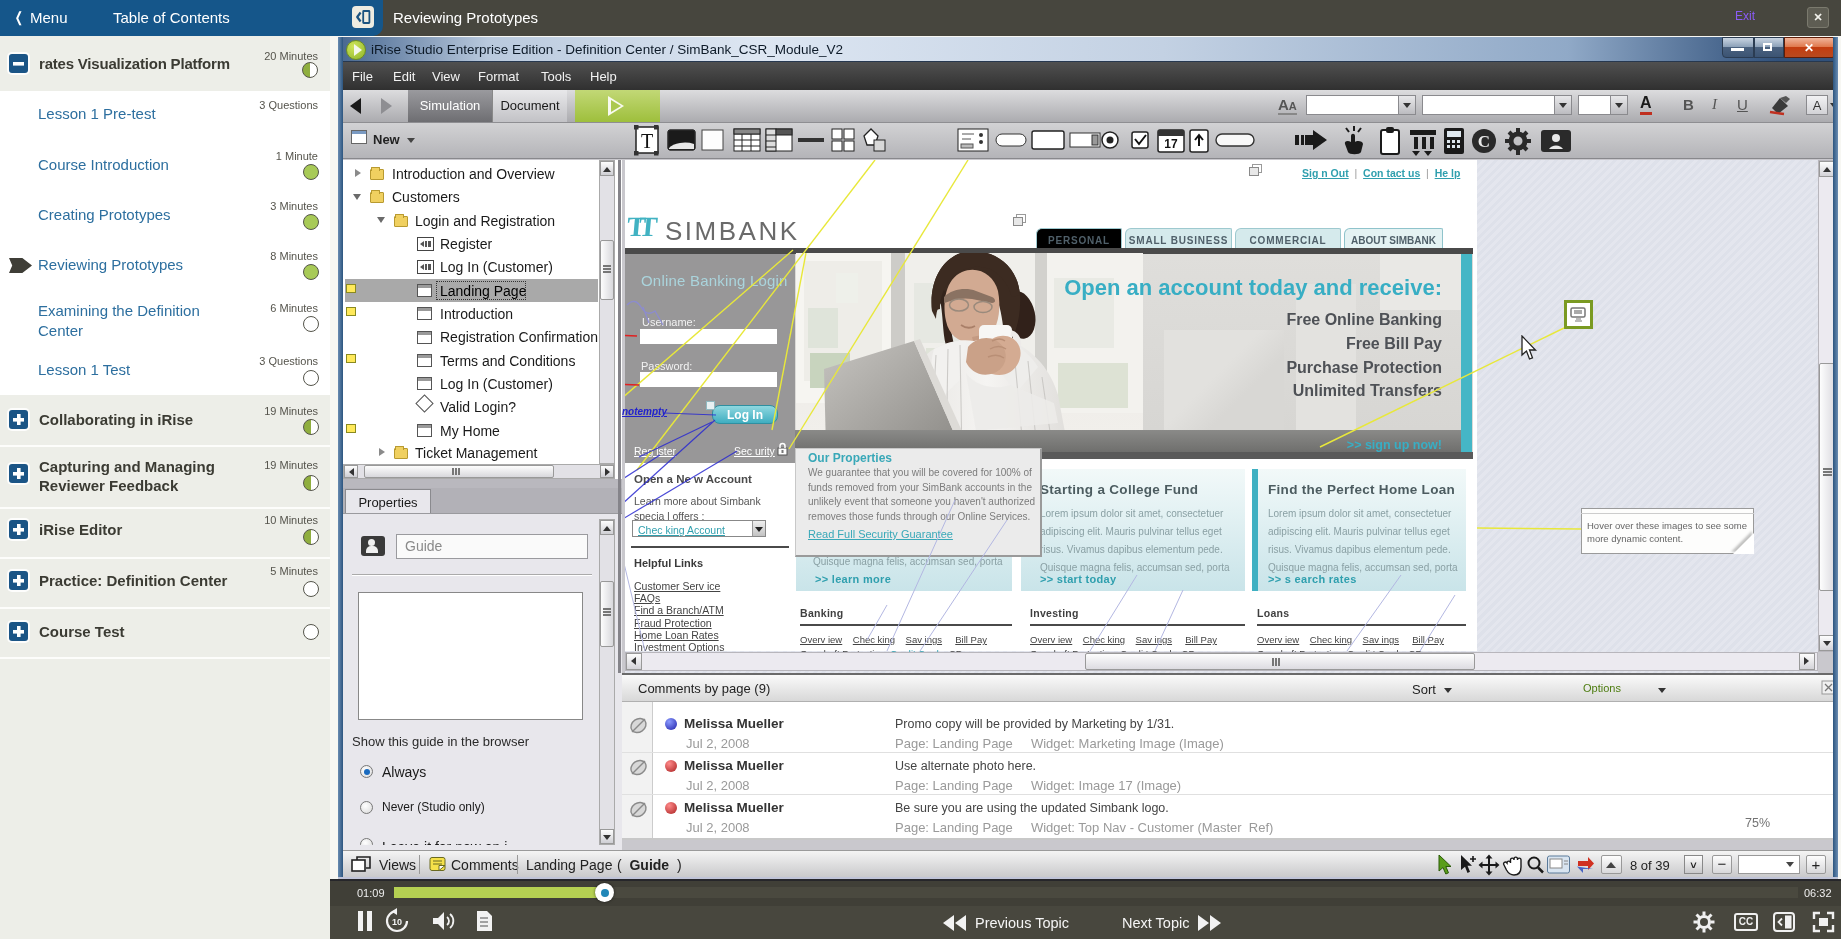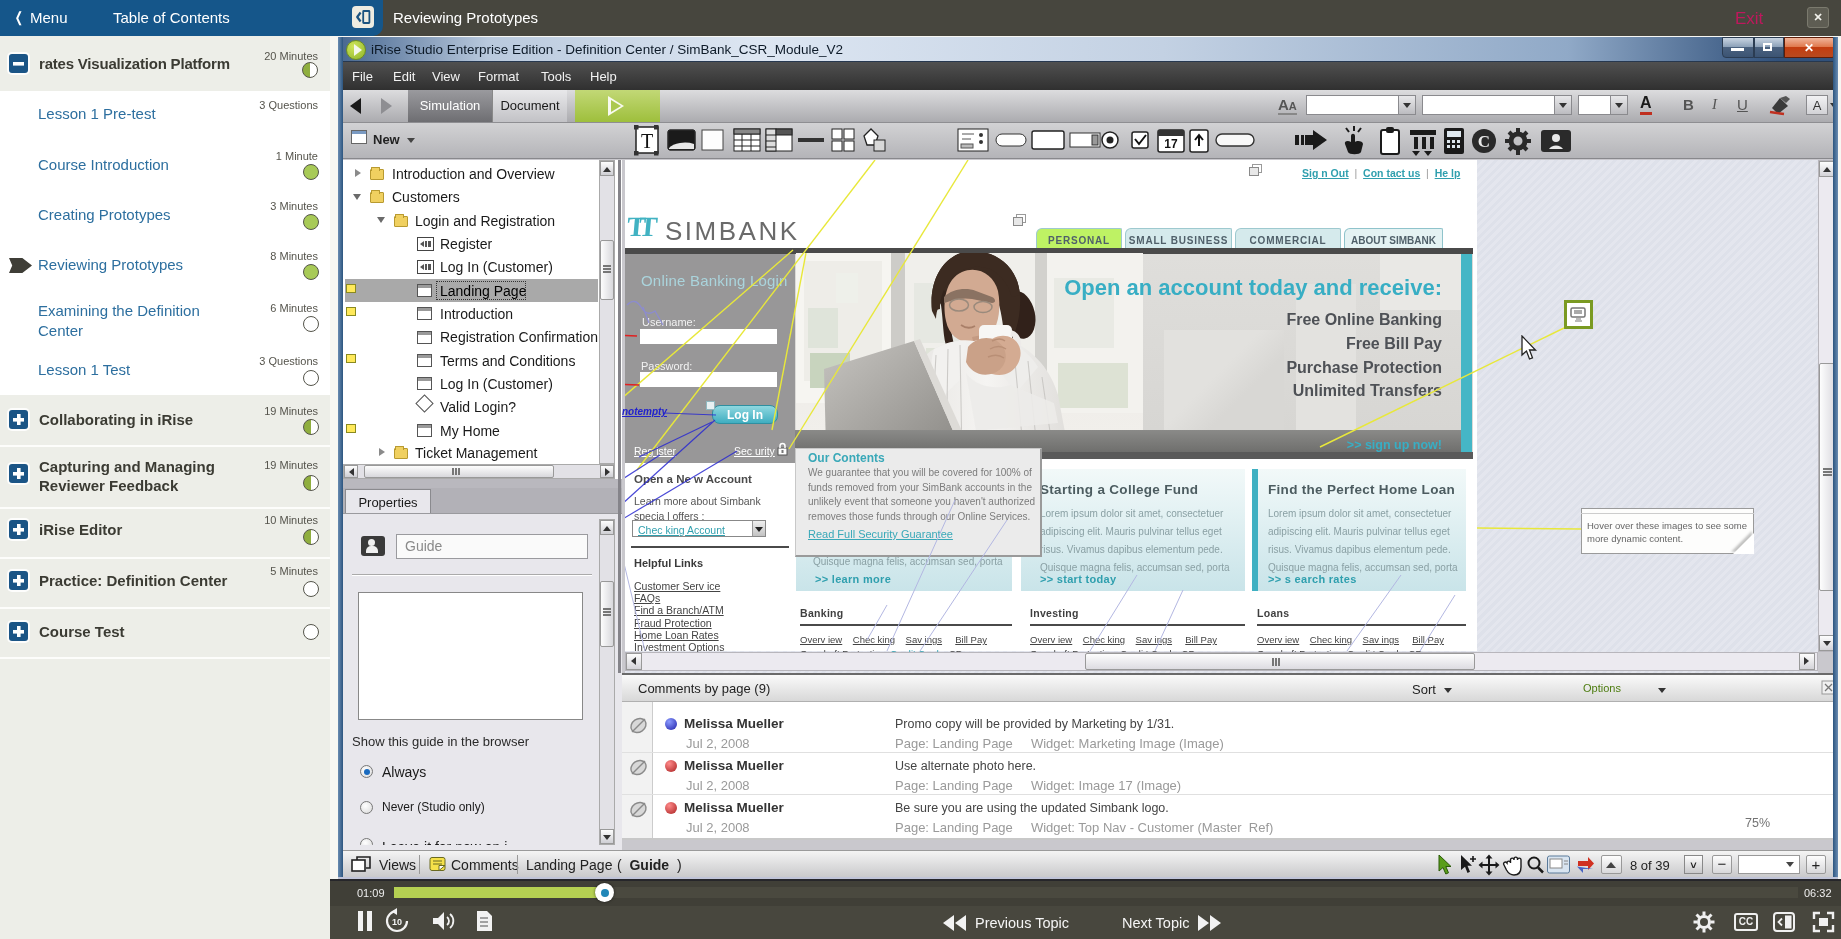--- a/index.html
+++ b/index.html
@@ -6,21 +6,21 @@
 html,body{width:1841px;height:939px;overflow:hidden}
 body{position:relative;font-family:"Liberation Sans",sans-serif;background:#f5f5f1}
 .abs{position:absolute}
 
 #darkbar{left:330px;top:0;width:1511px;height:36px;background:#47463e}
 #bluebar{left:0;top:0;width:383px;height:36px;background:#15568a;border-radius:0 0 10px 0}
 #menu-lbl{left:30px;top:9px;color:#fff;font-size:15px}
 #menu-chev{left:13px;top:9px;color:#fff;font-size:14px;transform:scaleX(.7)}
 #toc-lbl{left:113px;top:9px;color:#fff;font-size:15px}
 #rp-lbl{left:393px;top:9px;color:#fff;font-size:15px}
-#exit-lbl{left:1735px;top:9px;color:#be185d;font-size:17px}
+#exit-lbl{left:1735px;top:9px;color:#8b5cf6;font-size:12px}
 #exit-btn{left:1807px;top:7px;width:22px;height:21px;background:#5e5d53;border:1px solid #7b7a6e;border-radius:3px;color:#f2f2ec;font-size:11px;text-align:center;line-height:19px;font-weight:bold}
 
 #sidebar{left:0;top:36px;width:330px;height:903px;background:#edeee8}
 .sb-white{left:0;top:91px;width:330px;height:304px;background:#fff}
 .sb-item{color:#2d6f9f;font-size:15px}
 .sb-min{color:#55544c;font-size:11px;position:absolute;right:1523px;text-align:right}
 .sb-head{color:#3b3b33;font-size:15px;font-weight:bold}
 .pbtn{width:19px;height:19px;border-radius:3px;font-size:0;background:linear-gradient(#fff,#fff) 50% 50%/3.6px 11px no-repeat,linear-gradient(#fff,#fff) 50% 50%/11px 3.6px no-repeat #1b5586;background-color:#1b5586;box-shadow:0 0 0 2px rgba(255,255,255,0.85)}
 .pbtn.minus{background:linear-gradient(#fff,#fff) 50% 50%/11px 3.6px no-repeat;background-color:#1b5586}
 .circ{width:16px;height:16px;border-radius:50%;border:1px solid #55554b;background:#fff}
@@ -368,21 +368,21 @@
     <rect x="1.5" y="4.5" width="9" height="8" fill="#e8e8e8" stroke="#8a8a8a"></rect>
   </svg>
 <svg class="abs" style="left:1012px;top:213px" width="15" height="15">
     <rect x="4.5" y="1.5" width="9" height="8" fill="#fff" stroke="#9a9a9a"></rect>
     <rect x="1.5" y="4.5" width="9" height="8" fill="#e8e8e8" stroke="#8a8a8a"></rect>
   </svg>
 
 <div class="abs" style="left:627px;top:211px;font-size:28px;font-weight:bold;color:#41b2c2;transform:skewX(-5deg);letter-spacing:-7px;font-family:'Liberation Serif',serif">TT</div>
 <div class="abs" style="left:665px;top:216px;font-size:26px;color:#6a6a6a;letter-spacing:2.5px">SIMBANK</div>
 
-<div class="abs" style="left:1036px;top:228px;width:86px;height:24px;background:#bef264;border:1px solid #9ec9cf;border-bottom:none;border-radius:6px 2px 0 0;color:#50606a;font-size:10px;font-weight:bold;text-align:center;line-height:24px;letter-spacing:0.8px">PERSONAL</div>
+<div class="abs" style="left:1036px;top:228px;width:86px;height:24px;background:#000000;border:1px solid #9ec9cf;border-bottom:none;border-radius:6px 2px 0 0;color:#50606a;font-size:10px;font-weight:bold;text-align:center;line-height:24px;letter-spacing:0.8px">PERSONAL</div>
 <div class="abs" style="left:1125px;top:228px;width:107px;height:24px;background:#d5eaec;border:1px solid #9ec9cf;border-bottom:none;border-radius:6px 2px 0 0;color:#50606a;font-size:10px;font-weight:bold;text-align:center;line-height:24px;letter-spacing:0.8px">SMALL BUSINESS</div>
 <div class="abs" style="left:1235px;top:228px;width:106px;height:24px;background:#d5eaec;border:1px solid #9ec9cf;border-bottom:none;border-radius:6px 2px 0 0;color:#50606a;font-size:10px;font-weight:bold;text-align:center;line-height:24px;letter-spacing:0.8px">COMMERCIAL</div>
 <div class="abs" style="left:1344px;top:228px;width:99px;height:24px;background:#e4f2f3;border:1px solid #8fc3cb;border-bottom:none;border-radius:6px 2px 0 0;color:#50606a;font-size:10px;font-weight:bold;text-align:center;line-height:24px">ABOUT SIMBANK</div>
 
 <div class="abs" style="left:625px;top:248px;width:848px;height:6px;background:#4a4a4a"></div>
 <div class="abs" style="left:625px;top:254px;width:848px;height:205px;background:#dbdad7"></div>
 
 <svg class="abs" style="left:796px;top:253px" width="347" height="206" viewBox="0 0 347 206">
 <defs>
 <linearGradient id="bgw" x1="0" y1="0" x2="0" y2="1">
@@ -498,21 +498,21 @@
 <div class="abs" style="left:1040px;top:482px;font-size:13.5px;font-weight:bold;color:#4c5c60;letter-spacing:0.3px">Starting a College Fund</div>
 <div class="abs" style="left:1040px;top:505px;font-size:10px;color:#8aa0a4;line-height:18px">Lorem ipsum dolor sit amet, consectetuer<br>adipiscing elit. Mauris pulvinar tellus eget<br>risus. Vivamus dapibus elementum pede.<br>Quisque magna felis, accumsan sed, porta</div>
 <div class="abs" style="left:1040px;top:573px;font-size:11px;font-weight:bold;color:#2f9fae;letter-spacing:0.3px">&gt;&gt; start today</div>
 <div class="abs" style="left:1268px;top:482px;font-size:13.5px;font-weight:bold;color:#4c5c60;letter-spacing:0.3px">Find the Perfect Home Loan</div>
 <div class="abs" style="left:1268px;top:505px;font-size:10px;color:#8aa0a4;line-height:18px">Lorem ipsum dolor sit amet, consectetuer<br>adipiscing elit. Mauris pulvinar tellus eget<br>risus. Vivamus dapibus elementum pede.<br>Quisque magna felis, accumsan sed, porta</div>
 <div class="abs" style="left:1268px;top:573px;font-size:11px;font-weight:bold;color:#2f9fae;letter-spacing:0.3px">&gt;&gt; s earch rates</div>
 <div class="abs" style="left:813px;top:556px;font-size:10px;color:#8aa0a4">Quisque magna felis, accumsan sed, porta</div>
 <div class="abs" style="left:815px;top:573px;font-size:11px;font-weight:bold;color:#2f9fae;letter-spacing:0.3px">&gt;&gt; learn more</div>
 
 <div class="abs" style="left:795px;top:448px;width:247px;height:109px;background:#ebebeb;border:1px solid #c8c8c8;border-right:2px solid #9a9a9a;border-bottom:2px solid #9a9a9a"></div>
-<div class="abs" style="left:808px;top:451px;font-size:12px;font-weight:bold;color:#39a8b8">Our Contents</div>
+<div class="abs" style="left:808px;top:451px;font-size:12px;font-weight:bold;color:#39a8b8">Our Properties</div>
 <div class="abs" style="left:808px;top:466px;font-size:10px;color:#7c7c7c;line-height:14.5px">We guarantee that you will be covered for 100% of<br>funds removed from your SimBank accounts in the<br>unlikely event that someone you haven't authorized<br>removes those funds through our Online Services.</div>
 <div class="abs" style="left:808px;top:528px;font-size:11px;color:#39a8b8;text-decoration:underline">Read Full Security Guarantee</div>
 
 <div class="abs" style="left:800px;top:607px;font-size:10.5px;font-weight:bold;color:#3f3f3f;letter-spacing:0.3px">Banking</div>
 <div class="abs" style="left:800px;top:624px;width:212px;height:2px;background:#4a4a4a"></div>
 <div class="abs" style="left:800px;top:634px;font-size:9.5px;color:#444"><span style="text-decoration:underline">Overv iew</span>&nbsp;&nbsp;&nbsp;&nbsp;<span style="text-decoration:underline">Chec king</span>&nbsp;&nbsp;&nbsp;&nbsp;<span style="text-decoration:underline">Sav ings</span>&nbsp;&nbsp;&nbsp;&nbsp;&nbsp;<span style="text-decoration:underline">Bill Pay</span></div>
 <div class="abs" style="left:800px;top:648px;width:212px;height:6px;overflow:hidden;font-size:9.5px;color:#444"><span style="text-decoration:underline">Overdraft Protection</span>&nbsp;&nbsp;<span style="color:#2f9fae;text-decoration:underline">Credit Cards</span>&nbsp;&nbsp;<span style="text-decoration:underline">CDs</span></div>
 <div class="abs" style="left:1030px;top:607px;font-size:10.5px;font-weight:bold;color:#3f3f3f;letter-spacing:0.3px">Investing</div>
 <div class="abs" style="left:1030px;top:624px;width:215px;height:2px;background:#4a4a4a"></div>
 <div class="abs" style="left:1030px;top:634px;font-size:9.5px;color:#444"><span style="text-decoration:underline">Overv iew</span>&nbsp;&nbsp;&nbsp;&nbsp;<span style="text-decoration:underline">Chec king</span>&nbsp;&nbsp;&nbsp;&nbsp;<span style="text-decoration:underline">Sav ings</span>&nbsp;&nbsp;&nbsp;&nbsp;&nbsp;<span style="text-decoration:underline">Bill Pay</span></div>

